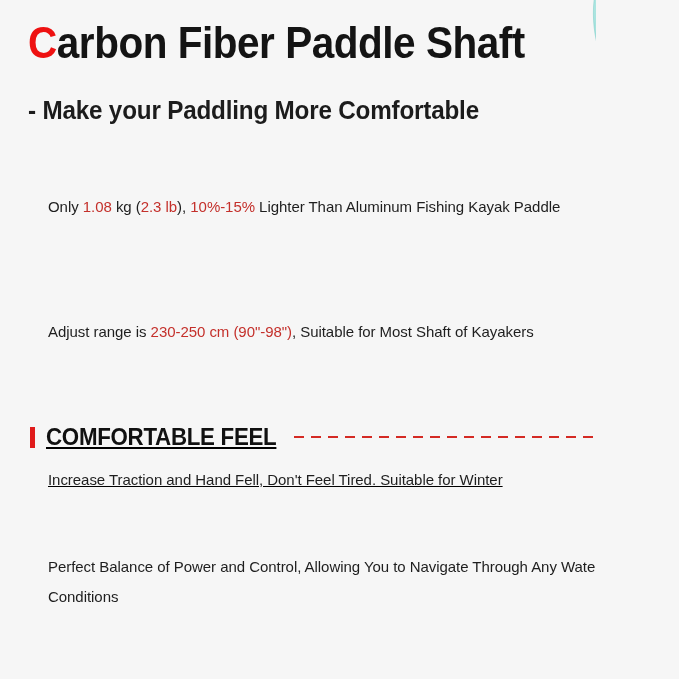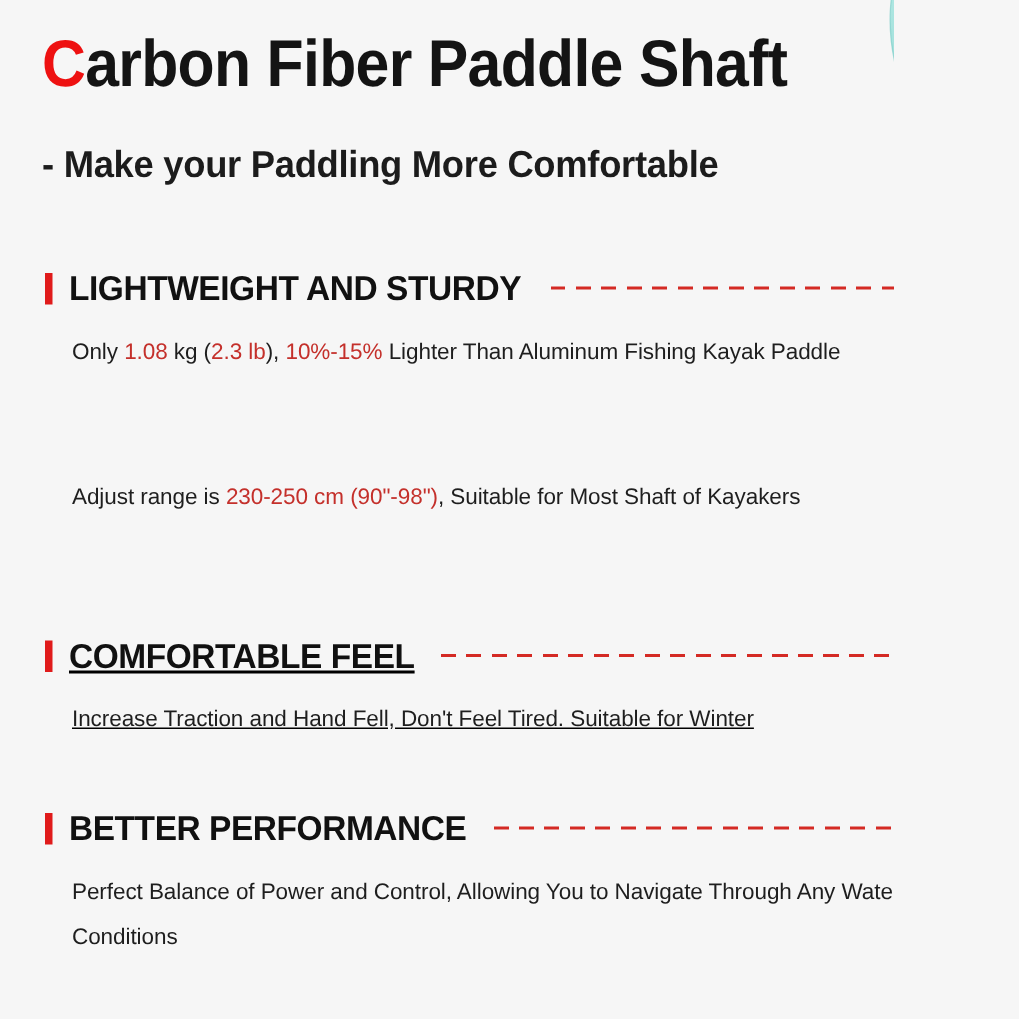--- a/index.html
+++ b/index.html
@@ -129,44 +129,34 @@
 <div id="canvas">
 
   <div class="title">
     <span class="accent">C</span><span>arbon Fiber Paddle Shaft</span>
   </div>
 
   <div class="subtitle">- Make your Paddling More Comfortable</div>
 
   <div id="features-root">
       <div class="feature" style="top: 178px;">
-        <div class="feat-head">
-          <span class="bullet"></span>
-          <span class="feat-title">LIGHTWEIGHT AND STURDY</span>
-          <span class="dashline"></span>
-        </div>
         <div class="feat-body"><span>Only </span><span class="hl">1.08</span><span> kg (</span><span class="hl">2.3 lb</span><span>), </span><span class="hl">10%-15%</span><span> Lighter Than Aluminum Fishing Kayak Paddle</span></div>
       </div>
       <div class="feature" style="top: 303px;">
         <div class="feat-body"><span>Adjust range is </span><span class="hl">230-250 cm (90"-98")</span><span>, Suitable for Most Shaft of Kayakers</span></div>
       </div>
       <div class="feature" style="top: 423px; text-decoration: underline;">
         <div class="feat-head">
           <span class="bullet"></span>
           <span class="feat-title">COMFORTABLE FEEL</span>
           <span class="dashline"></span>
         </div>
         <div class="feat-body"><span>Increase Traction and Hand Fell, Don't Feel Tired. Suitable for Winter</span></div>
       </div>
       <div class="feature" style="top: 538px;">
-        <div class="feat-head">
-          <span class="bullet"></span>
-          <span class="feat-title">BETTER PERFORMANCE</span>
-          <span class="dashline"></span>
-        </div>
         <div class="feat-body"><span>Perfect Balance of Power and Control, Allowing You to Navigate Through Any Water Conditions</span></div>
       </div>
     </div>
 
   <svg id="paddle" viewBox="0 0 119 679">
     <defs>
       <linearGradient id="shaftGrad" x1="0" y1="0" x2="1" y2="0">
         <stop offset="0%" stop-color="#c9ccd1"></stop>
         <stop offset="14%" stop-color="#7e838b"></stop>
         <stop offset="30%" stop-color="#2a2d33"></stop>

